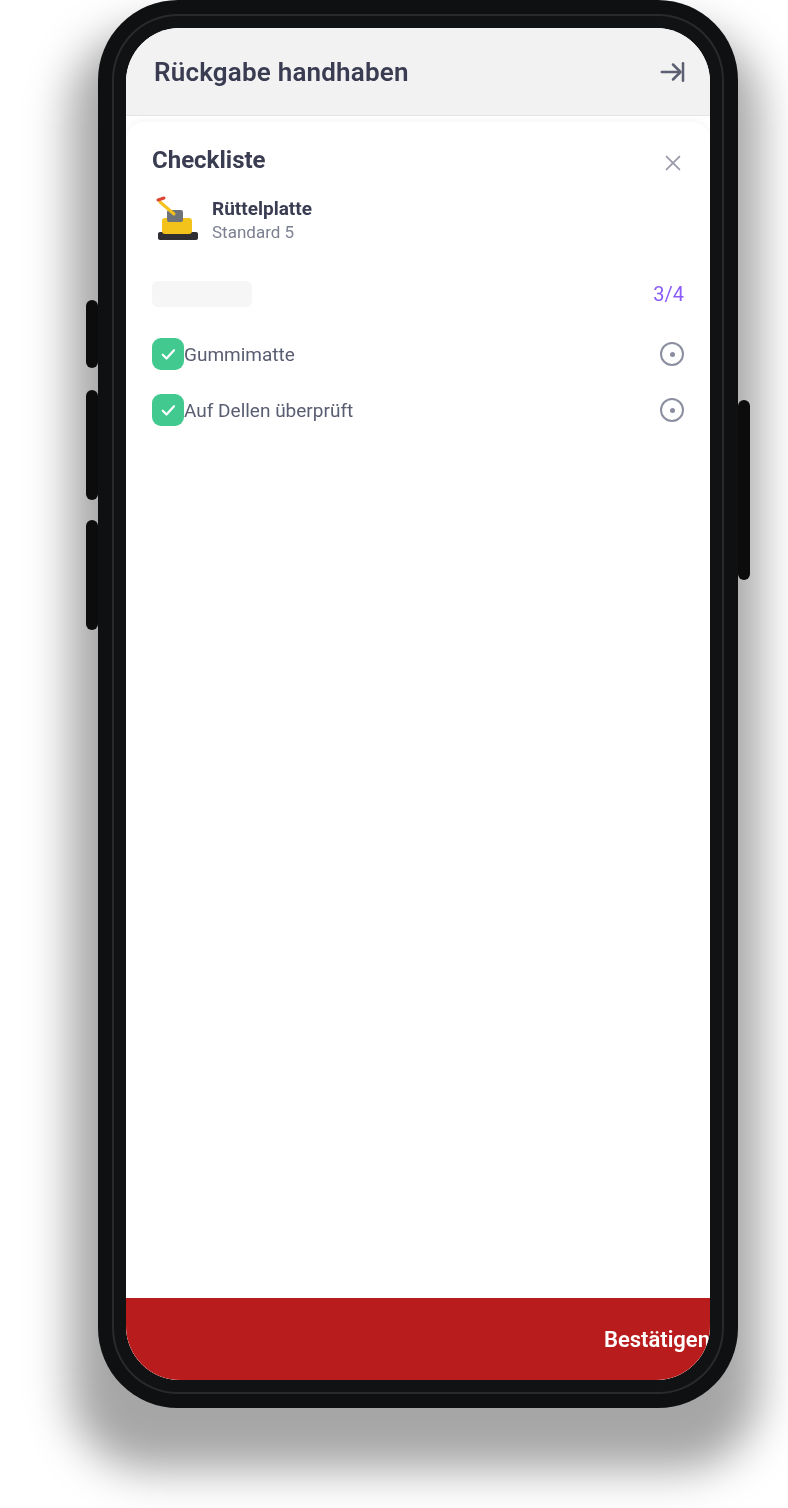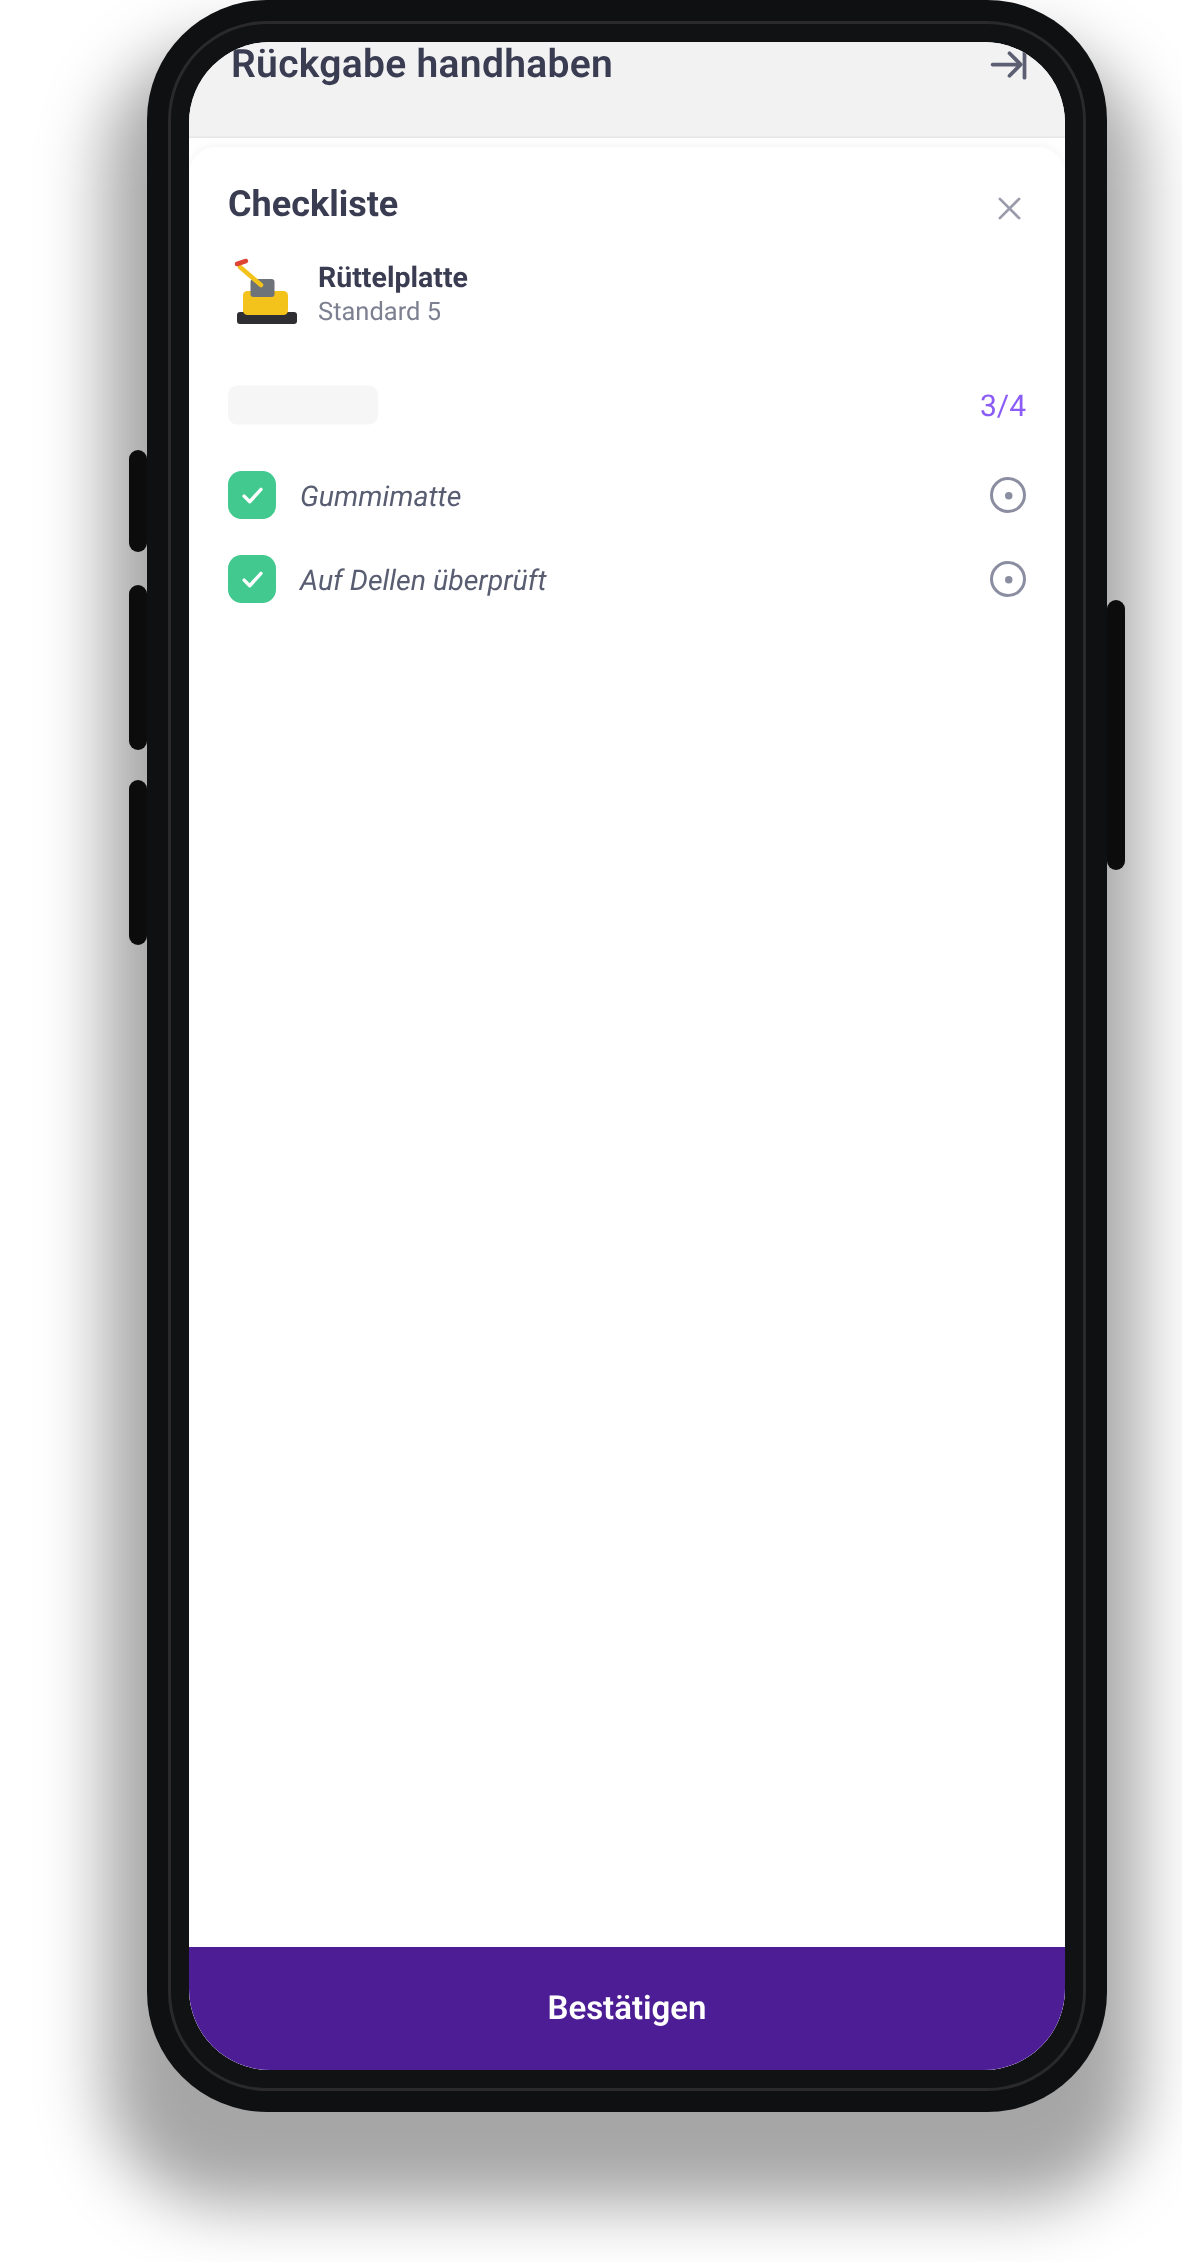--- a/index.html
+++ b/index.html
@@ -70,24 +70,24 @@
     bottom: 28px;
     border-radius: 54px;
     overflow: hidden;
     background: #ffffff;
     display: flex;
     flex-direction: column;
   }
 
   
   .appbar {
-    height: 64px;
+    height: 88px;
     background: #f2f2f3;
     display: flex;
-    align-items: flex-start;
+    align-items: center;
     padding: 0 22px 0 28px;
     border-bottom: 1px solid rgba(0,0,0,0.05);
   }
   .appbar .title {
     flex: 1;
     font-size: 26px;
     font-weight: 600;
     color: #3a3d52;
     letter-spacing: .2px;
   }
@@ -145,23 +145,22 @@
   .progress-count {
     margin-left: auto;
     font-size: 20px;
     color: #8b5cf6;
   }
 
   .check-list { padding: 4px 14px 0 14px; }
   .check-item {
     display: flex;
     align-items: center;
-    gap: 16px;
+    gap: 0;
     padding: 12px 12px;
-    font-style: italic;
   }
   .badge {
     width: 32px; height: 32px;
     border-radius: 9px;
     display:flex; align-items:center; justify-content:center;
     flex: none;
   }
   .badge.ok   { background: #42c98f; }
   .badge.warn { background: #ea1a6a; }
   .badge svg { display:block; }
@@ -174,22 +173,22 @@
   }
   .item-radio::after {
     content:"";
     width: 5px; height: 5px; border-radius:50%; background:#8b8ea0;
   }
 
   .spacer { flex: 1; }
 
   .confirm-bar {
     height: 82px;
-    background: #4c1d95;
-    display:flex; align-items:center; justify-content:center;
+    background: #b91c1c;
+    display:flex; align-items:center; justify-content:flex-end;
   }
   .confirm-bar span {
     color: #ffffff; font-size: 22px; font-weight: 600;
   }
 </style>
 </head>
 <body>
 
 <div class="stage">
   <div class="phone-shadow"></div>

